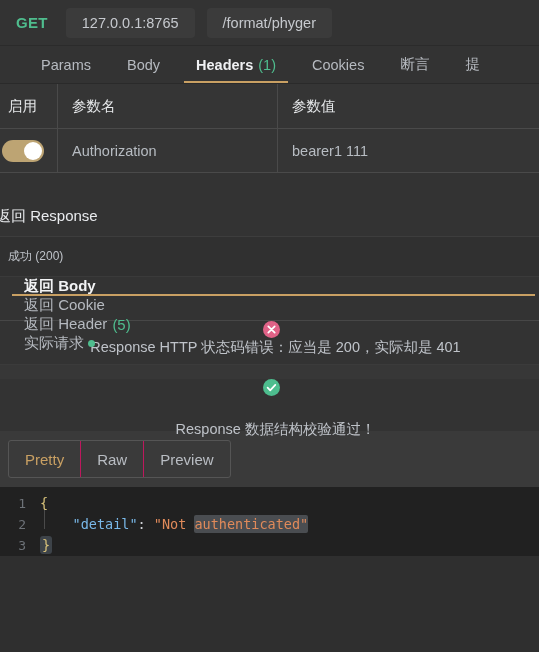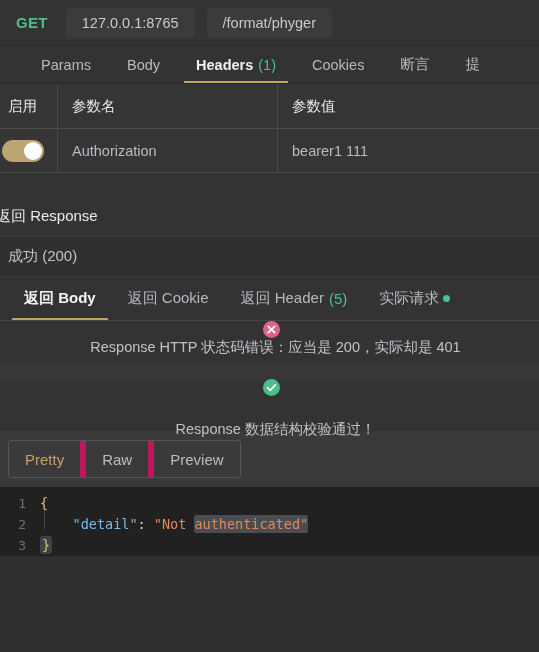--- a/index.html
+++ b/index.html
@@ -133,34 +133,35 @@
     margin-left: -4px;
     box-sizing: border-box;
     border-bottom: 1px solid #3d3d3d;
   }
   .statusbar {
     height: 40px;
     background: #303030;
     display: flex;
     align-items: center;
     padding-left: 8px;
-    font-size: 15px;
+    font-size: 12px;
     color: #bfc3c9;
     box-sizing: border-box;
     border-bottom: 1px solid #3a3a3a;
   }
 
   .restabs {
     height: 44px;
     background: #333333;
     display: flex;
     align-items: stretch;
     padding-left: 8px;
     box-sizing: border-box;
     border-bottom: 1px solid #474747;
+    flex-direction: column;
   }
   .restab {
     display: flex;
     align-items: center;
     padding: 0 16px;
     font-size: 15px;
     color: #b6bac0;
     position: relative;
     white-space: nowrap;
   }
@@ -221,21 +222,21 @@
     border-radius: 3px;
     overflow: hidden;
     height: 36px;
   }
   .seg {
     display: flex;
     align-items: center;
     padding: 0 16px;
     font-size: 15px;
     color: #b9bdc3;
-    border-right: 6px solid #be185d;
+    border-right: 1px solid #be185d;
     white-space: nowrap;
   }
   .seg:last-child { border-right: none; }
   .seg.active { color: #c9a063; }
 
   
   .code {
     background: #212121;
     flex: 1;
     padding-top: 6px;

